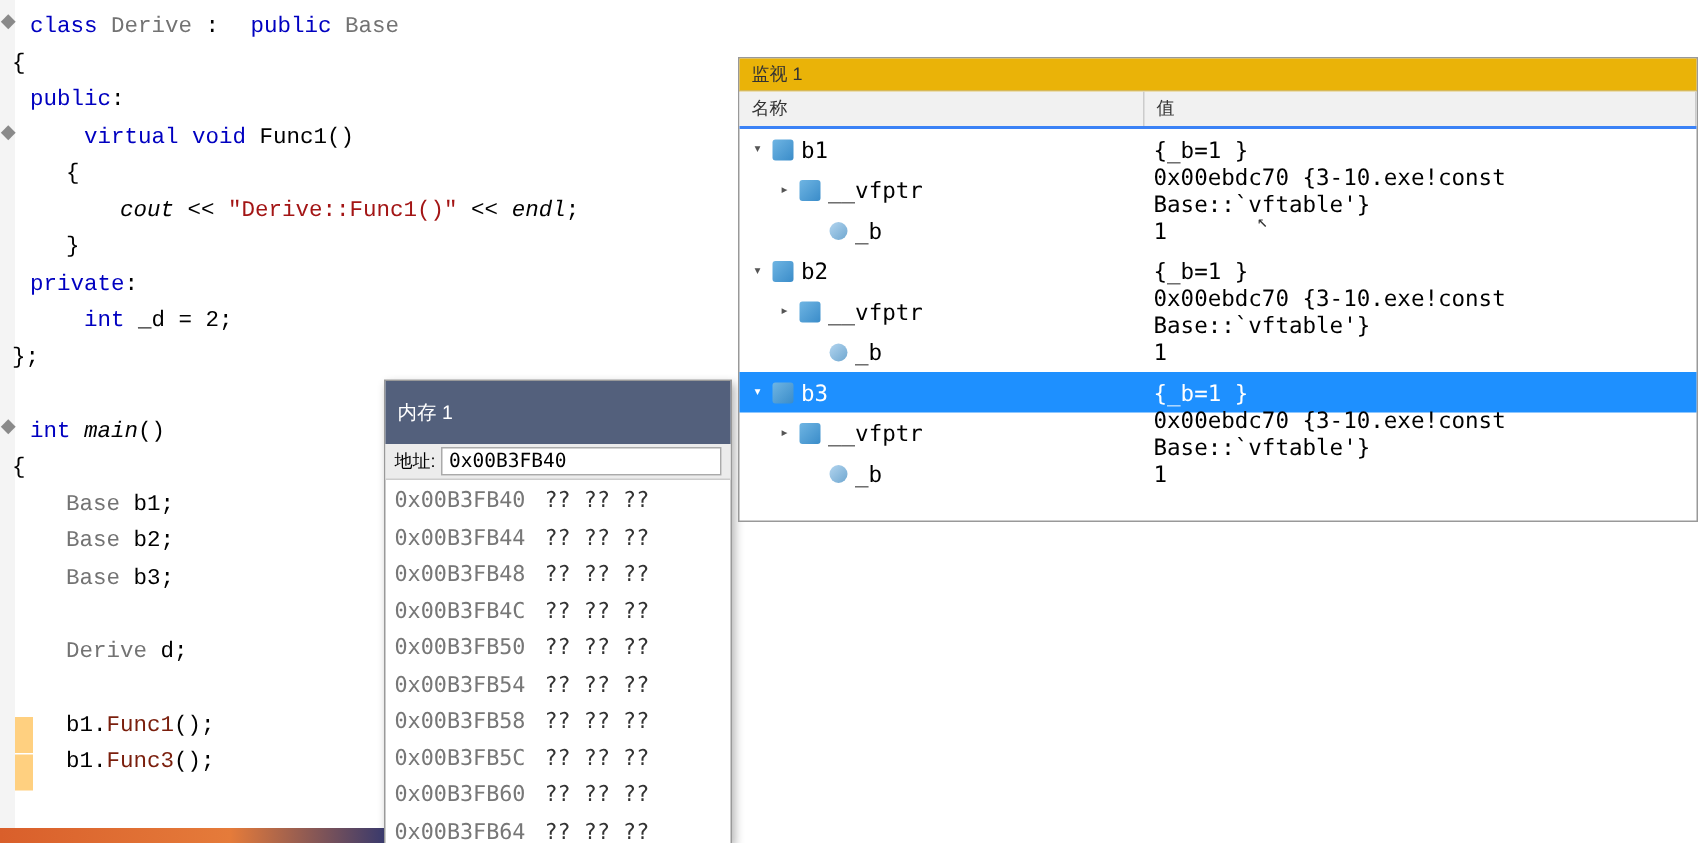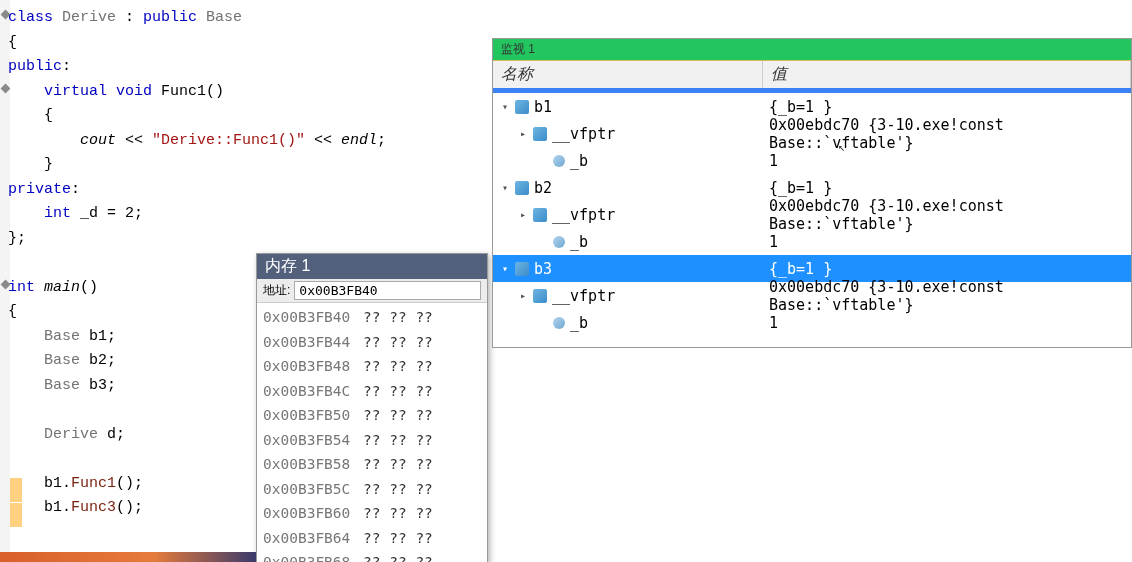--- a/index.html
+++ b/index.html
@@ -19,21 +19,21 @@
     left: 0;
     top: 0;
     width: 500px;
     height: 562px;
     padding: 6px 0 0 8px;
     line-height: 24.5px;
     white-space: pre;
     color: #000;
   }
   .code-editor .line { display: block; height: 24.5px; }
-  .kw   { color: #0000c0; }
+  .kw   { color: #0000c0; margin-left: 12px; }
   .type { color: #737373; }
   .str  { color: #a31515; }
   .func { color: #7a1e0c; }
   .it   { font-style: italic; }
   
   .gutter {
     position: absolute;
     left: 0; top: 0;
     width: 10px;
     height: 562px;
@@ -62,22 +62,22 @@
     width: 232px;
     height: 310px;
     background: #fff;
     border: 1px solid #999;
     box-shadow: 2px 2px 6px rgba(0,0,0,.3);
     font-family: Consolas, monospace;
   }
   .memory-title {
     background: #53607c;
     color: #fff;
-    padding: 2px 8px;
-    font-size: 16px;
+    padding: 12px 8px;
+    font-size: 13px;
     font-family: "Microsoft YaHei", sans-serif;
   }
   .memory-addrbar {
     display: flex;
     background: #ececec;
     border-bottom: 1px solid #ccc;
     padding: 2px 6px;
     font-size: 12px;
     font-family: "Microsoft YaHei", sans-serif;
     align-items: center;
@@ -104,35 +104,34 @@
   .watch-panel {
     position: absolute;
     left: 492px;
     top: 38px;
     width: 640px;
     height: 310px;
     background: #fff;
     border: 1px solid #999;
   }
   .watch-title {
-    background: #22c55e;
+    background: #eab308;
     border-bottom: 1px solid #d6b95a;
     padding: 2px 8px;
     font-size: 12px;
     font-family: "Microsoft YaHei", sans-serif;
     color: #333;
   }
   .watch-header {
     display: flex;
     background: #f1f1f1;
-    border-bottom: 5px solid #3b82f6;
-    font-size: 16px;
+    border-bottom: 2px solid #3b82f6;
+    font-size: 12px;
     font-family: "Microsoft YaHei", sans-serif;
     color: #333;
-    font-style: italic;
   }
   .watch-header > div {
     padding: 3px 8px;
     border-right: 1px solid #ccc;
   }
   .wcol-name { width: 270px; }
   .wcol-val  { flex: 1; }
 
   .watch-body {
     font-family: Consolas, monospace;

